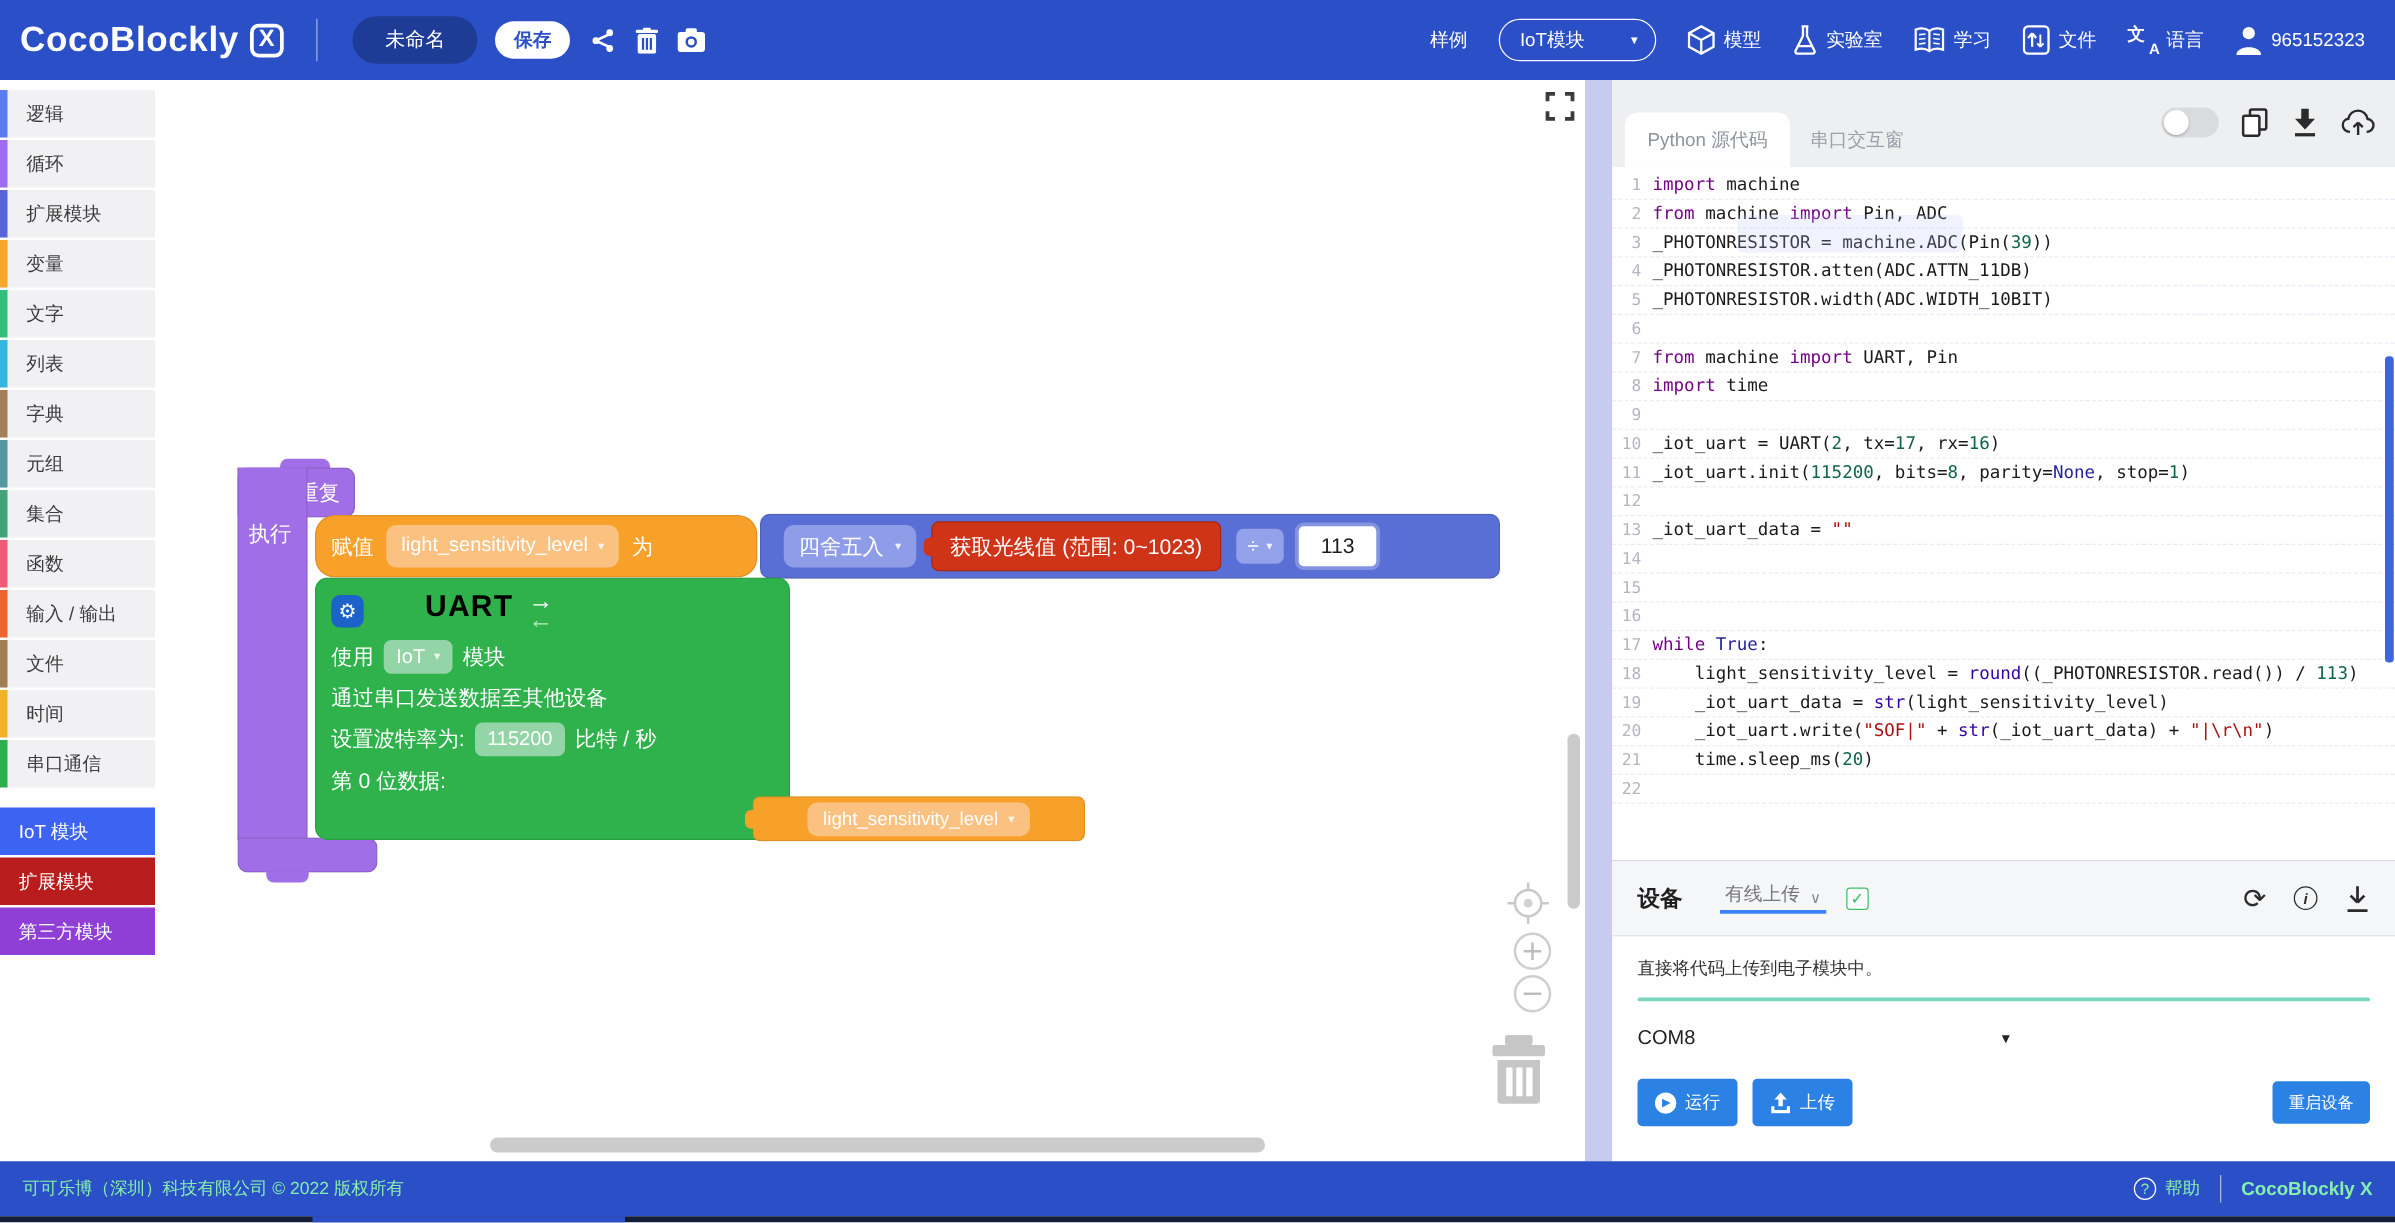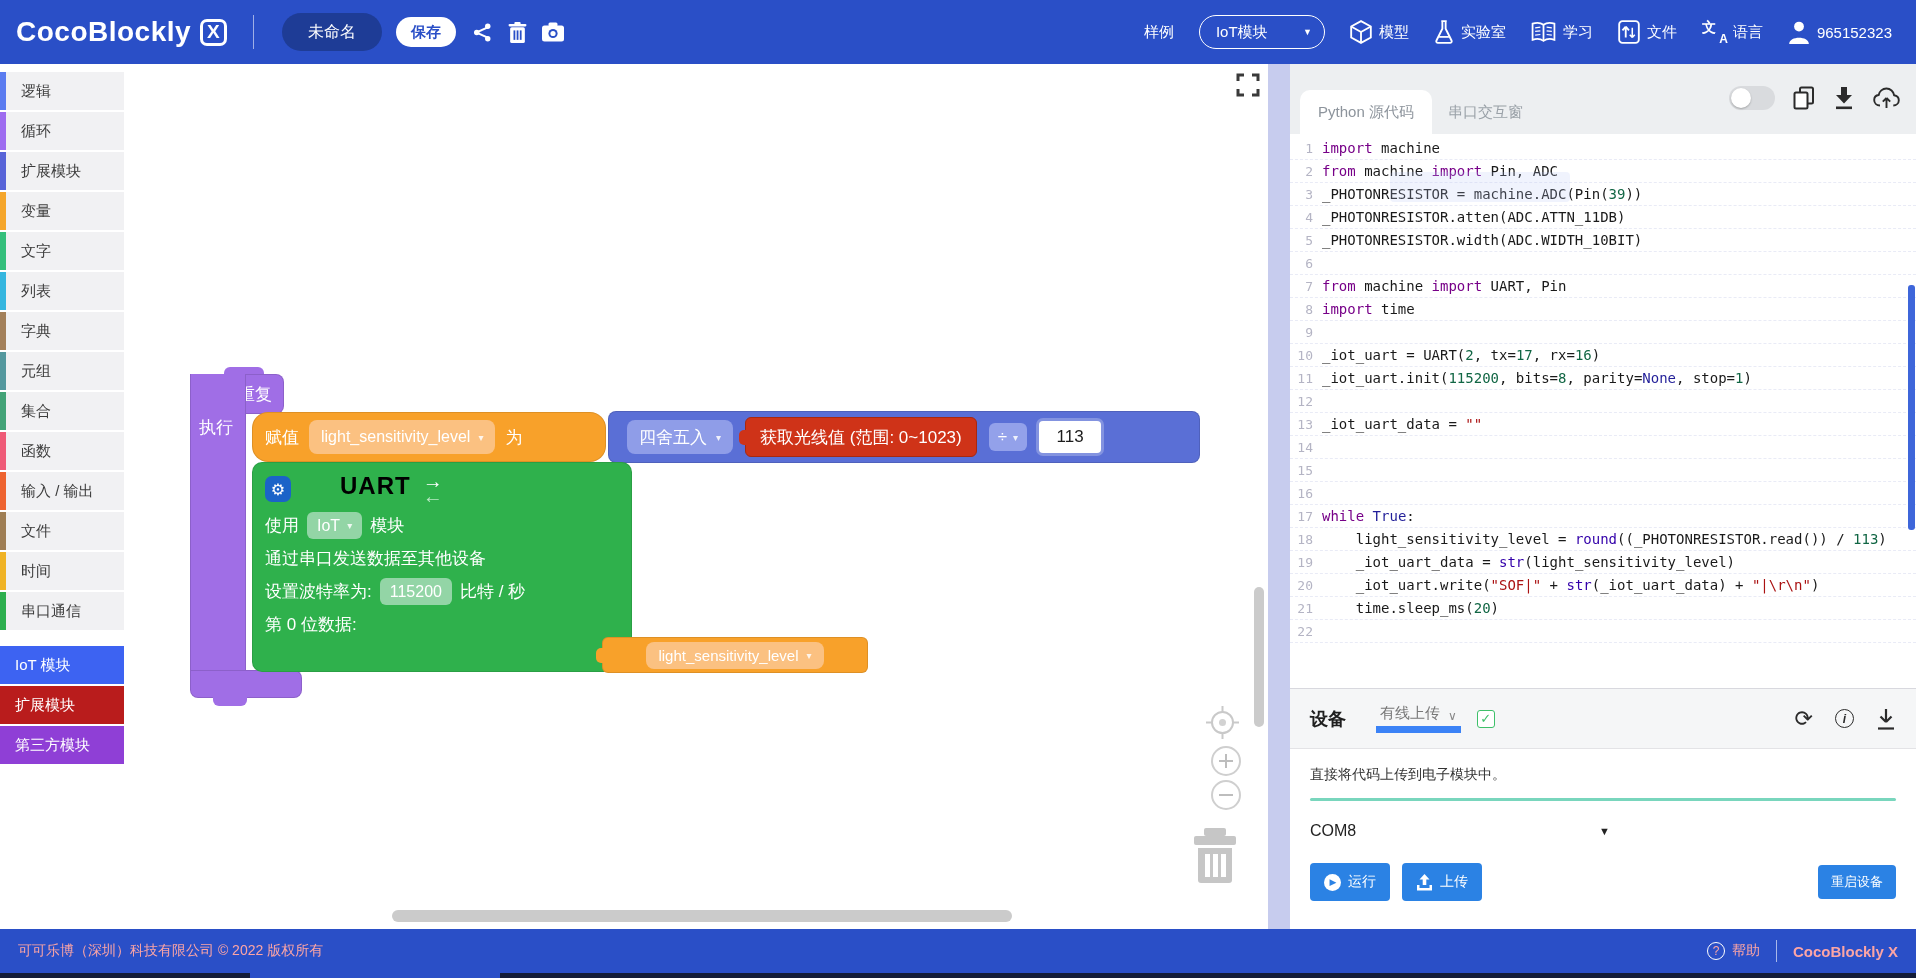--- a/index.html
+++ b/index.html
@@ -87,38 +87,38 @@
   .ct { font-family:"DejaVu Sans Mono","Liberation Mono",monospace; font-size:14px; color:#1a1a1a; white-space:pre; }
   .tok-kw { color:#770088; } .tok-num { color:#116644; } .tok-str { color:#aa1111; }
   .tok-atom { color:#221f99; } .tok-builtin { color:#3300aa; }
   .ghost { position:absolute; left:100px; top:38px; width:180px; height:30px; background:rgba(185,202,248,.22); border-radius:4px; }
   .code-scrollbar { position:absolute; right:1px; top:151px; width:7px; height:245px; background:#3e66da; border-radius:3px; cursor:pointer; }
 
   
   .device { position:absolute; left:0; top:624px; width:626px; height:241px; background:#fff; border-top:1px solid #d8d8de; }
   .dev-head { height:60px; background:#f5f6f7; border-bottom:1px solid #e3e3e6; display:flex; align-items:center; padding:0 20px; }
   .dev-title { font-size:18px; font-weight:bold; color:#1f1f1f; }
-  .dev-mode { margin-left:30px; color:#777; font-size:15px; border-bottom:7px solid #3b82f6; padding:0 4px 3px 4px; display:flex; align-items:flex-end; gap:8px; cursor:pointer; }
+  .dev-mode { margin-left:30px; color:#777; font-size:15px; border-bottom:3px solid #3b82f6; padding:0 4px 3px 4px; display:flex; align-items:flex-end; gap:8px; cursor:pointer; }
   .dev-check { margin-left:16px; width:18px; height:18px; border:1.5px solid #3ec06a; border-radius:3px; color:#3ec06a; font-size:13px; display:flex; align-items:center; justify-content:center; cursor:pointer; background:#fff; }
   .dev-head-icons { margin-left:auto; display:flex; align-items:center; gap:22px; color:#2b2b2b; }
   .refresh-g { font-size:22px; line-height:20px; cursor:pointer; }
   .info-circ { width:19px; height:19px; border:1.7px solid #2b2b2b; border-radius:50%; font-size:12px; font-style:italic; font-weight:bold; display:flex; align-items:center; justify-content:center; cursor:pointer; }
   .dev-body { padding:17px 20px 0 20px; }
   .dev-desc { font-size:14px; color:#333; }
   .teal-bar { margin-top:14px; height:3px; background:#79d6bd; border-radius:2px; }
   .com-row { margin-top:21px; width:300px; display:flex; align-items:center; justify-content:space-between; font-size:16px; color:#222; cursor:pointer; }
   .com-caret { font-size:11px; color:#222; }
   .dev-btns { margin-top:23px; display:flex; align-items:center; gap:12px; }
   .btn-blue { background:#2b82e4; color:#fff; border:none; border-radius:4px; font-size:14px; display:flex; align-items:center; justify-content:center; gap:7px; cursor:pointer; font-family:inherit; }
   .btn-run, .btn-upload { height:38px; padding:0 14px; }
   .btn-restart { height:34px; padding:0 13px; margin-left:auto; font-size:13px; }
   .play-circ { width:17px; height:17px; background:#fff; border-radius:50%; color:#2b82e4; font-size:9px; display:flex; align-items:center; justify-content:center; padding-left:1px; }
 
   
-  .footer { position:absolute; left:0; top:929px; width:1916px; height:44px; background:#2a4fc7; color:#fca5a5; display:flex; align-items:center; padding:0 18px; font-size:14px; }
+  .footer { position:absolute; left:0; top:929px; width:1916px; height:44px; background:#2a4fc7; color:#86efac; display:flex; align-items:center; padding:0 18px; font-size:14px; }
   .foot-right { margin-left:auto; display:flex; align-items:center; gap:16px; }
   .help-ic { width:18px; height:18px; border:1.6px solid #fff; border-radius:50%; font-size:12px; display:flex; align-items:center; justify-content:center; }
   .foot-sep { width:1px; height:22px; background:rgba(255,255,255,.6); }
   .foot-brand { font-weight:bold; font-size:15px; }
   .bottom-strip { position:absolute; left:0; top:973px; width:1916px; height:5px; background:#131c38; }
   .strip-seg { position:absolute; left:250px; top:0; width:250px; height:5px; background:#2a4fc7; }
 
   svg { display:block; }
 </style>
 </head>

